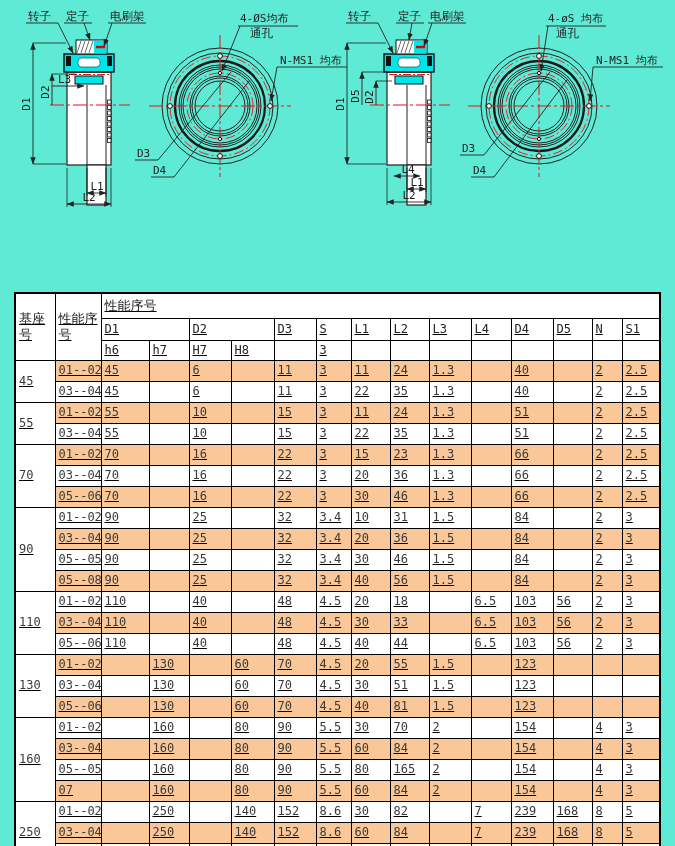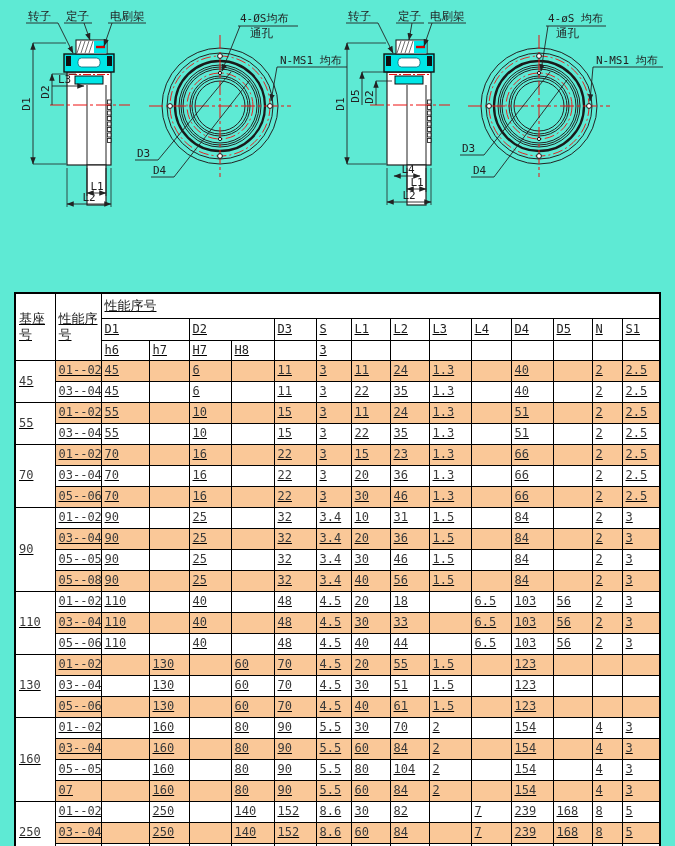--- a/index.html
+++ b/index.html
@@ -539,21 +539,21 @@
         </tr>
         <tr class="hl">
           <td>05--06</td>
           <td></td>
           <td>130</td>
           <td></td>
           <td>60</td>
           <td>70</td>
           <td>4.5</td>
           <td>40</td>
-          <td>61</td>
+          <td>81</td>
           <td>1.5</td>
           <td></td>
           <td>123</td>
           <td></td>
           <td></td>
           <td></td>
         </tr>
         <tr>
           <td rowspan="4" class="base">160</td>
           <td>01--02</td>
@@ -591,21 +591,21 @@
         </tr>
         <tr>
           <td>05--05</td>
           <td></td>
           <td>160</td>
           <td></td>
           <td>80</td>
           <td>90</td>
           <td>5.5</td>
           <td>80</td>
-          <td>104</td>
+          <td>165</td>
           <td>2</td>
           <td></td>
           <td>154</td>
           <td></td>
           <td>4</td>
           <td>3</td>
         </tr>
         <tr class="hl">
           <td>07</td>
           <td></td>

